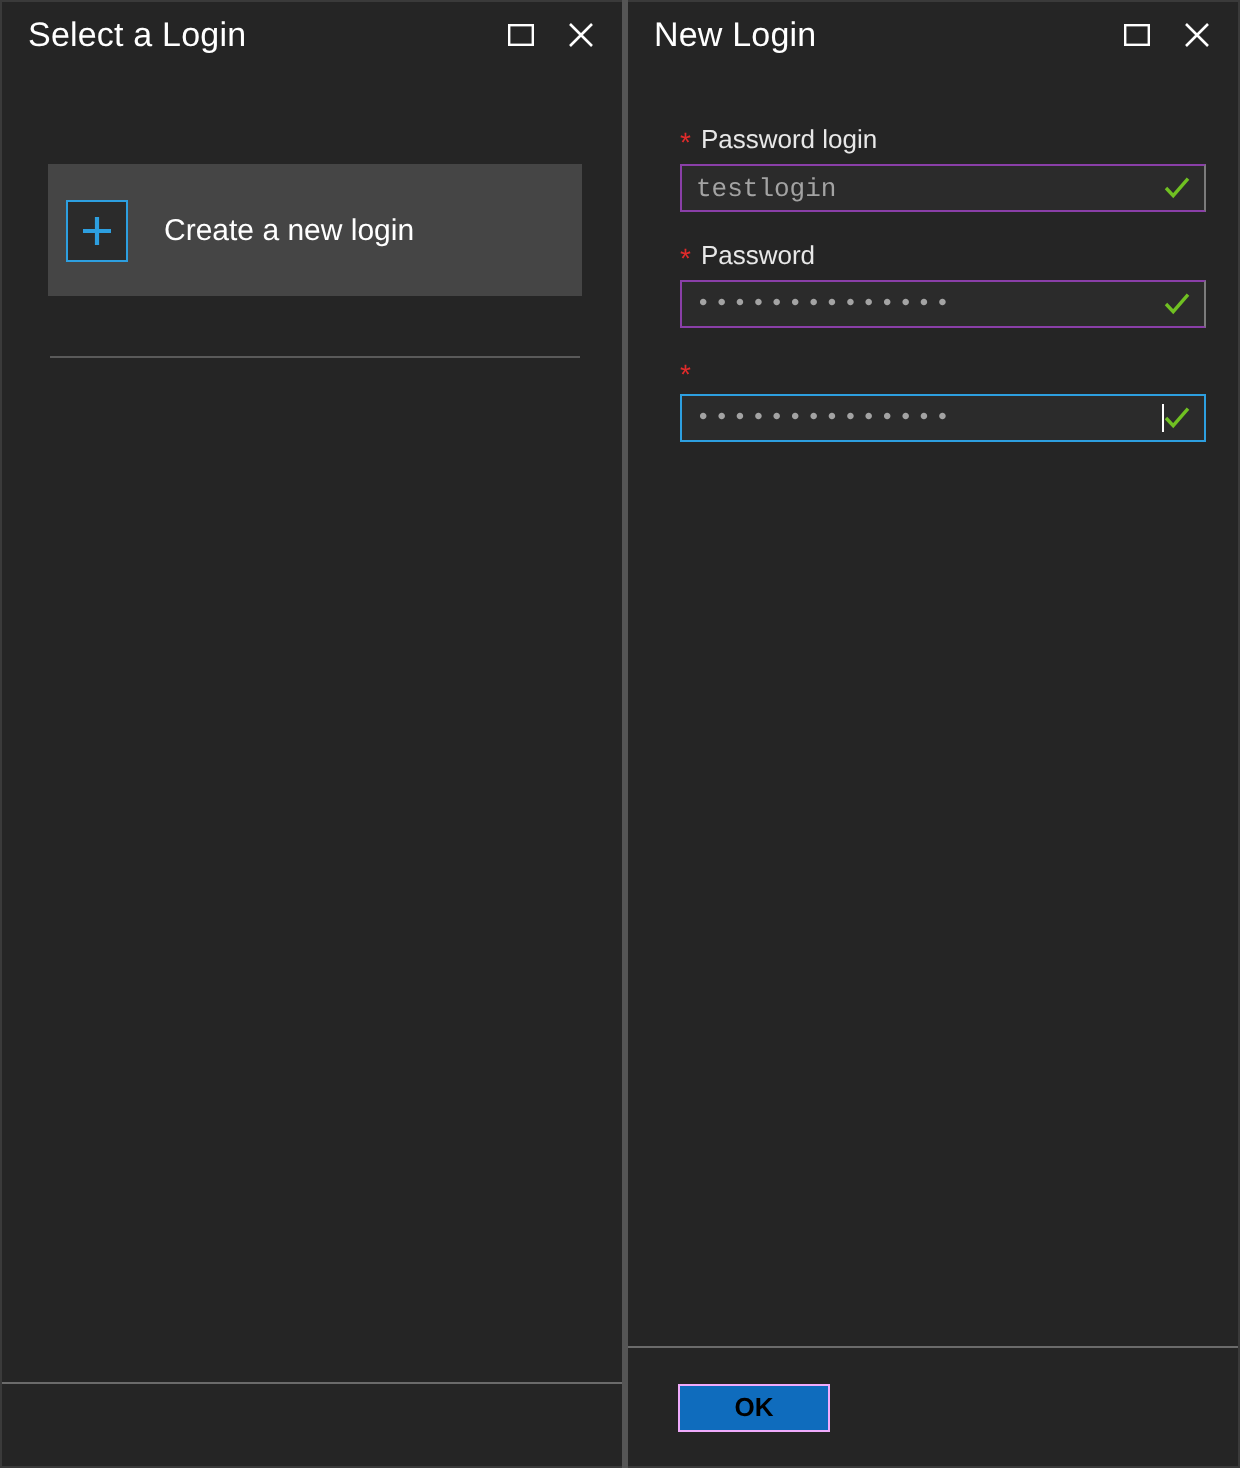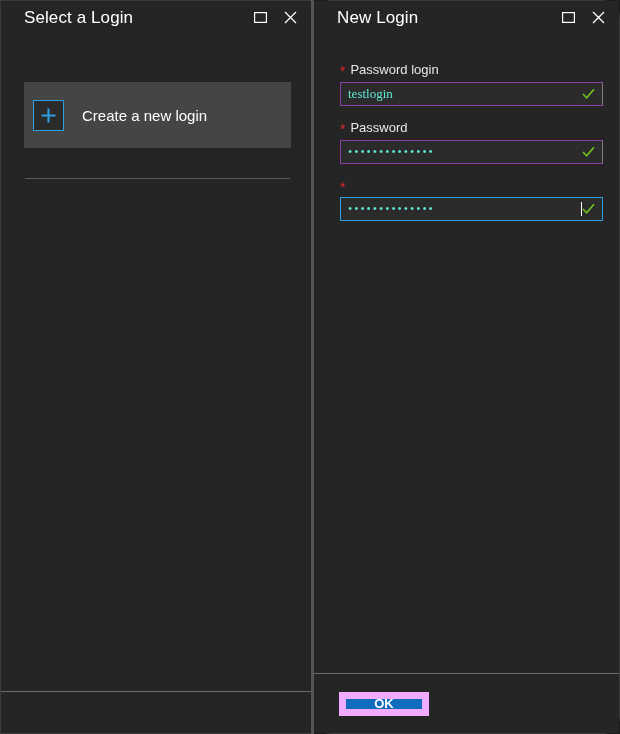--- a/index.html
+++ b/index.html
@@ -40,30 +40,29 @@
   .gutter {
     width: 3px;
     background: #555555;
     flex: none;
   }
   .blade-right {
     width: 306px;
     border-top: 1px solid #3a3a3a;
     border-right: 1px solid #3a3a3a;
     border-bottom: 1px solid #3a3a3a;
-    border-radius: 18px;
   }
 
   
   .titlebar {
     height: 33px;
     flex: none;
     display: flex;
     align-items: center;
-    padding-left: 23px;
+    padding-left: 13px;
     padding-right: 6px;
     background: #252525;
     justify-content: flex-end;
   }
   .title-text {
     font-size: 17px;
     font-weight: 400;
     color: #ffffff;
     letter-spacing: .1px;
     flex: 1 1 auto;
@@ -141,26 +140,26 @@
     background: #252525;
   }
   .footer-left { height: 41px; }
   .footer-right {
     height: 59px;
     display: flex;
     align-items: center;
     padding-left: 25px;
   }
   .ok-button {
-    width: 90px;
+    width: 76px;
     height: 24px;
     background: #0f6cbd;
-    border: 7px solid #f0abfc;
+    border: 1px solid #f0abfc;
     box-sizing: border-box;
-    color: #ffffff;
+    color: #000000;
     font-size: 13px;
     font-weight: bold;
     font-family: "Liberation Sans", sans-serif;
     display: flex;
     align-items: center;
     justify-content: center;
     cursor: default;
     padding: 0;
   }
 
@@ -201,25 +200,25 @@
   .input-wrap.validated {
     border: 1px solid #8a3fa8;
     border-right-color: #7b7b7b;
   }
   .input-wrap.focused {
     border: 1px solid #2d9fe0;
   }
   .input-text {
     flex: 1 1 auto;
     font-size: 13px;
-    color: #5eead4;
+    color: #a3a3a3;
     padding-left: 7px;
     white-space: nowrap;
     overflow: hidden;
-    font-family: Liberation Serif, serif;
+    font-family: Liberation Mono, monospace;
   }
   .input-text.masked {
     letter-spacing: 2px;
     font-size: 12px;
   }
   .caret {
     width: 1px;
     height: 14px;
     background: #ffffff;
     flex: none;

